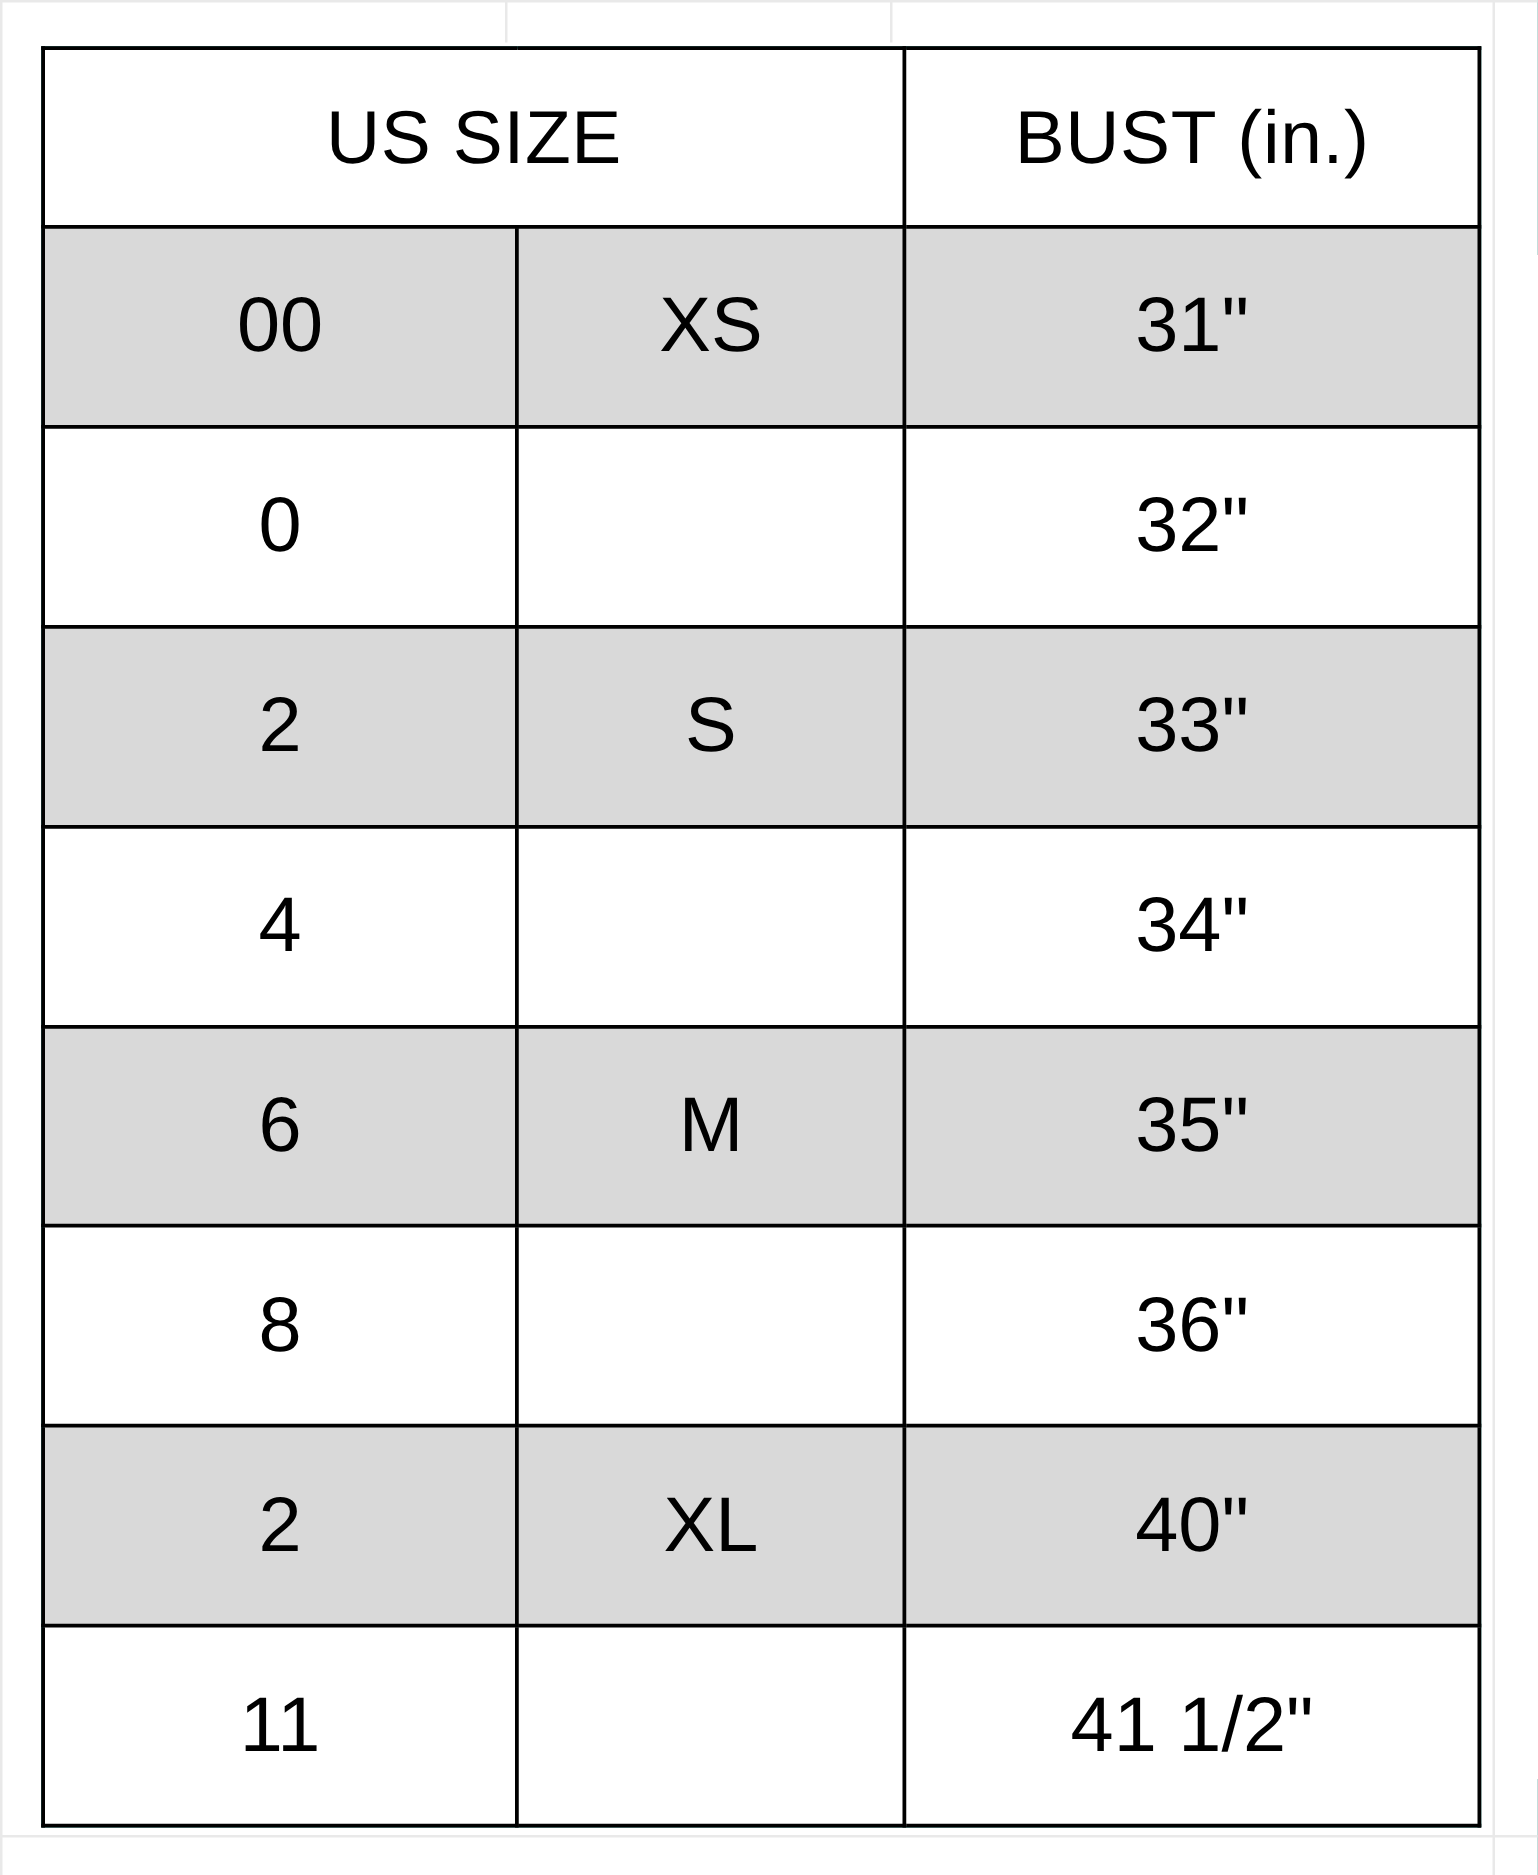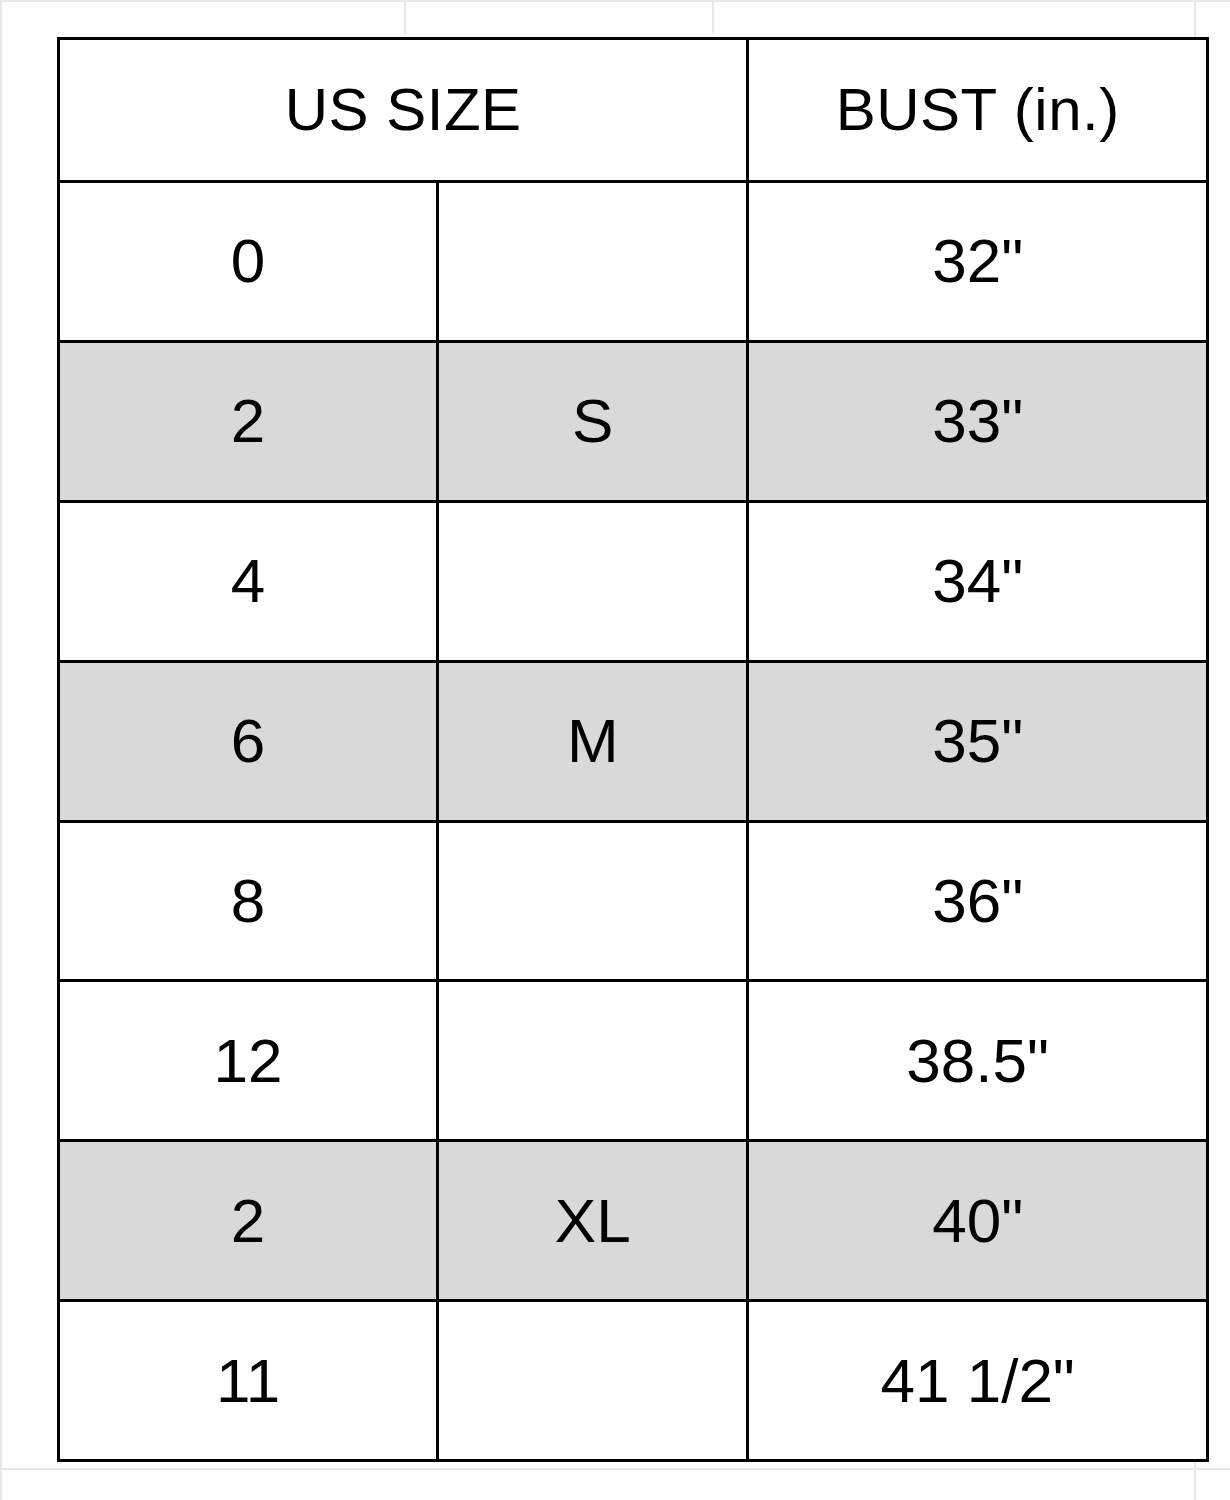--- a/index.html
+++ b/index.html
@@ -30,21 +30,20 @@
     width: 1152px;
     height: 1425px;
   }
 
   table.size-table {
     border-collapse: collapse;
     table-layout: fixed;
     width: 100%;
     height: 100%;
     background: #0f766e;
-    margin-left: 24px;
   }
 
   table.size-table col.c1 { width: 33%; }
   table.size-table col.c2 { width: 27%; }
   table.size-table col.c3 { width: 40%; }
 
   table.size-table th,
   table.size-table td {
     border: 3px solid #000000;
     text-align: center;
@@ -95,20 +94,25 @@
       <col class="c2">
       <col class="c3">
     </colgroup>
     <thead>
       <tr>
         <th class="hdr-size" colspan="2">US SIZE</th>
         <th>BUST (in.)</th>
       </tr>
     </thead>
     <tbody>
+      <tr class="shaded">
+        <td>00</td>
+        <td>XS</td>
+        <td>31"</td>
+      </tr>
       <tr class="plain">
         <td>0</td>
         <td></td>
         <td>32"</td>
       </tr>
       <tr class="shaded">
         <td>2</td>
         <td>S</td>
         <td>33"</td>
       </tr>
@@ -120,25 +124,20 @@
       <tr class="shaded">
         <td>6</td>
         <td>M</td>
         <td>35"</td>
       </tr>
       <tr class="plain">
         <td>8</td>
         <td></td>
         <td>36"</td>
       </tr>
-      <tr class="plain">
-        <td>12</td>
-        <td></td>
-        <td>38.5"</td>
-      </tr>
       <tr class="shaded">
         <td>2</td>
         <td>XL</td>
         <td>40"</td>
       </tr>
       <tr class="plain">
         <td>11</td>
         <td></td>
         <td>41 1/2"</td>
       </tr>

